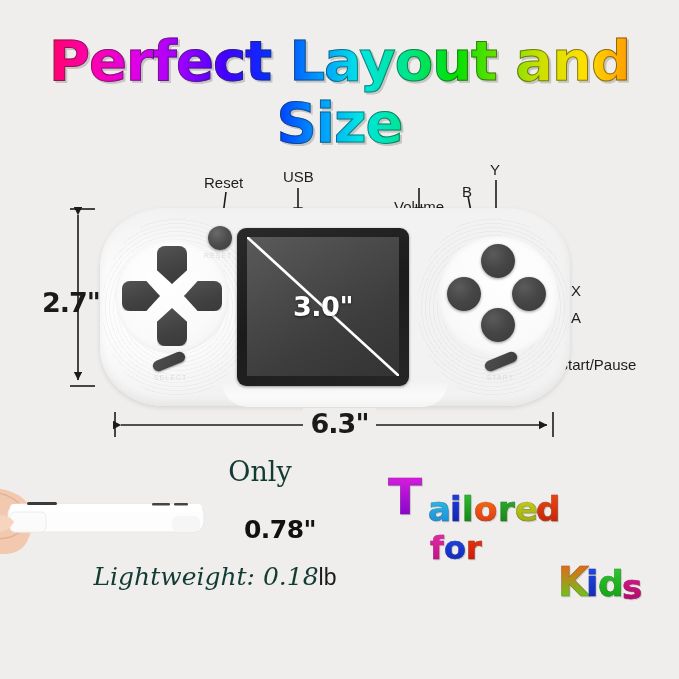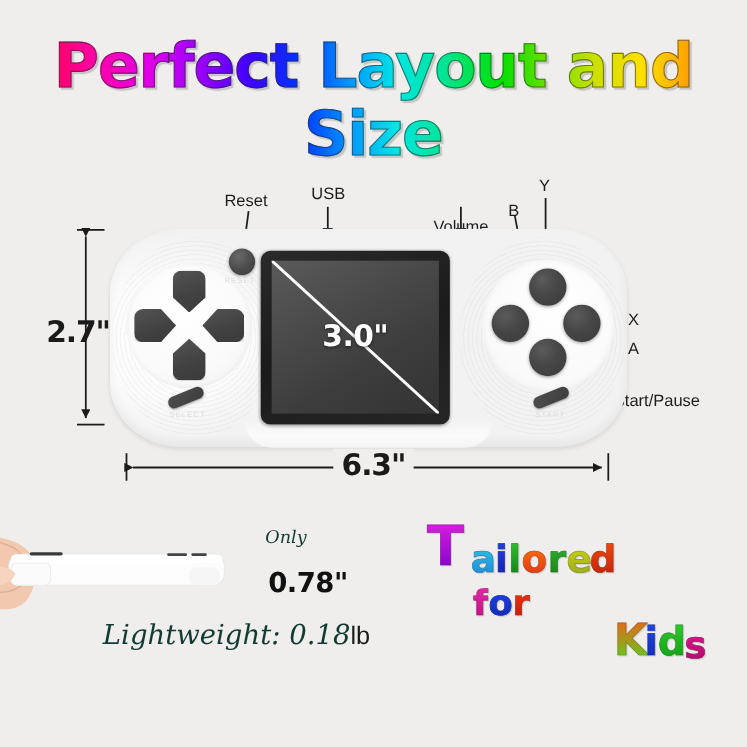--- a/index.html
+++ b/index.html
@@ -166,24 +166,24 @@
     color:#1a1a1a;
   }
   .dim-v{left:42px;top:287px;font-size:27px;letter-spacing:-1px;}
   .dim-h{left:0;right:0;top:408px;text-align:center;font-size:27px;letter-spacing:-1px;}
   .dim-h span{background:#efeeec;padding:0 8px;}
 
   
   .hand-photo{position:absolute;left:0;top:486px;width:210px;height:68px;}
 
   .only{
-    position:absolute;left:200px;top:479px;width:120px;
+    position:absolute;left:200px;top:456px;width:120px;
     text-align:center;
     font-family:"DejaVu Serif", serif;
-    font-style:italic;font-size:16px;color:#123b33;
+    font-size:27px;color:#123b33;
   }
   .thin{
     position:absolute;left:220px;top:515px;width:120px;
     text-align:center;
     font-family:"DejaVu Sans", sans-serif;
     font-weight:bold;font-size:25px;color:#111;letter-spacing:-.5px;
   }
   .light{
     position:absolute;left:60px;top:562px;width:310px;
     text-align:center;

